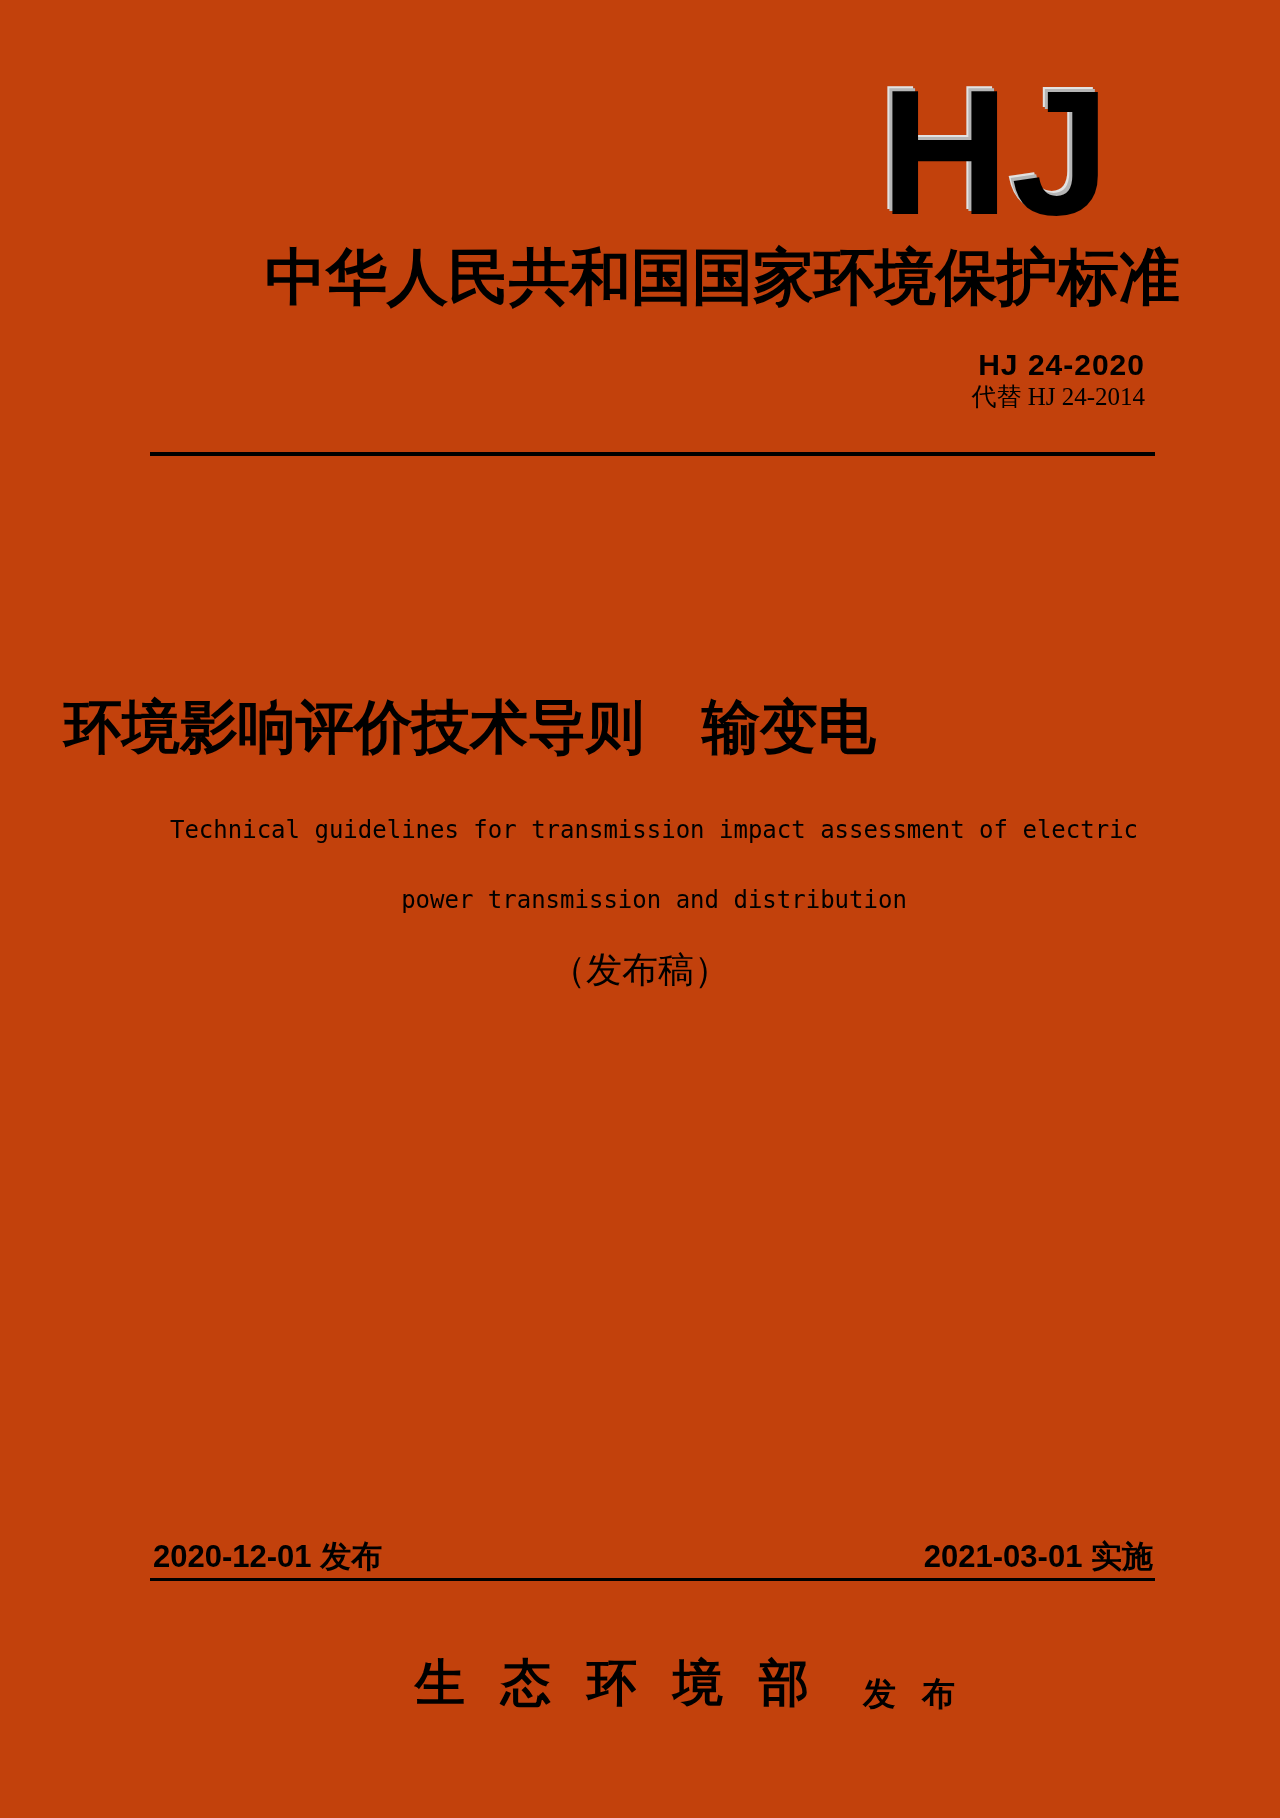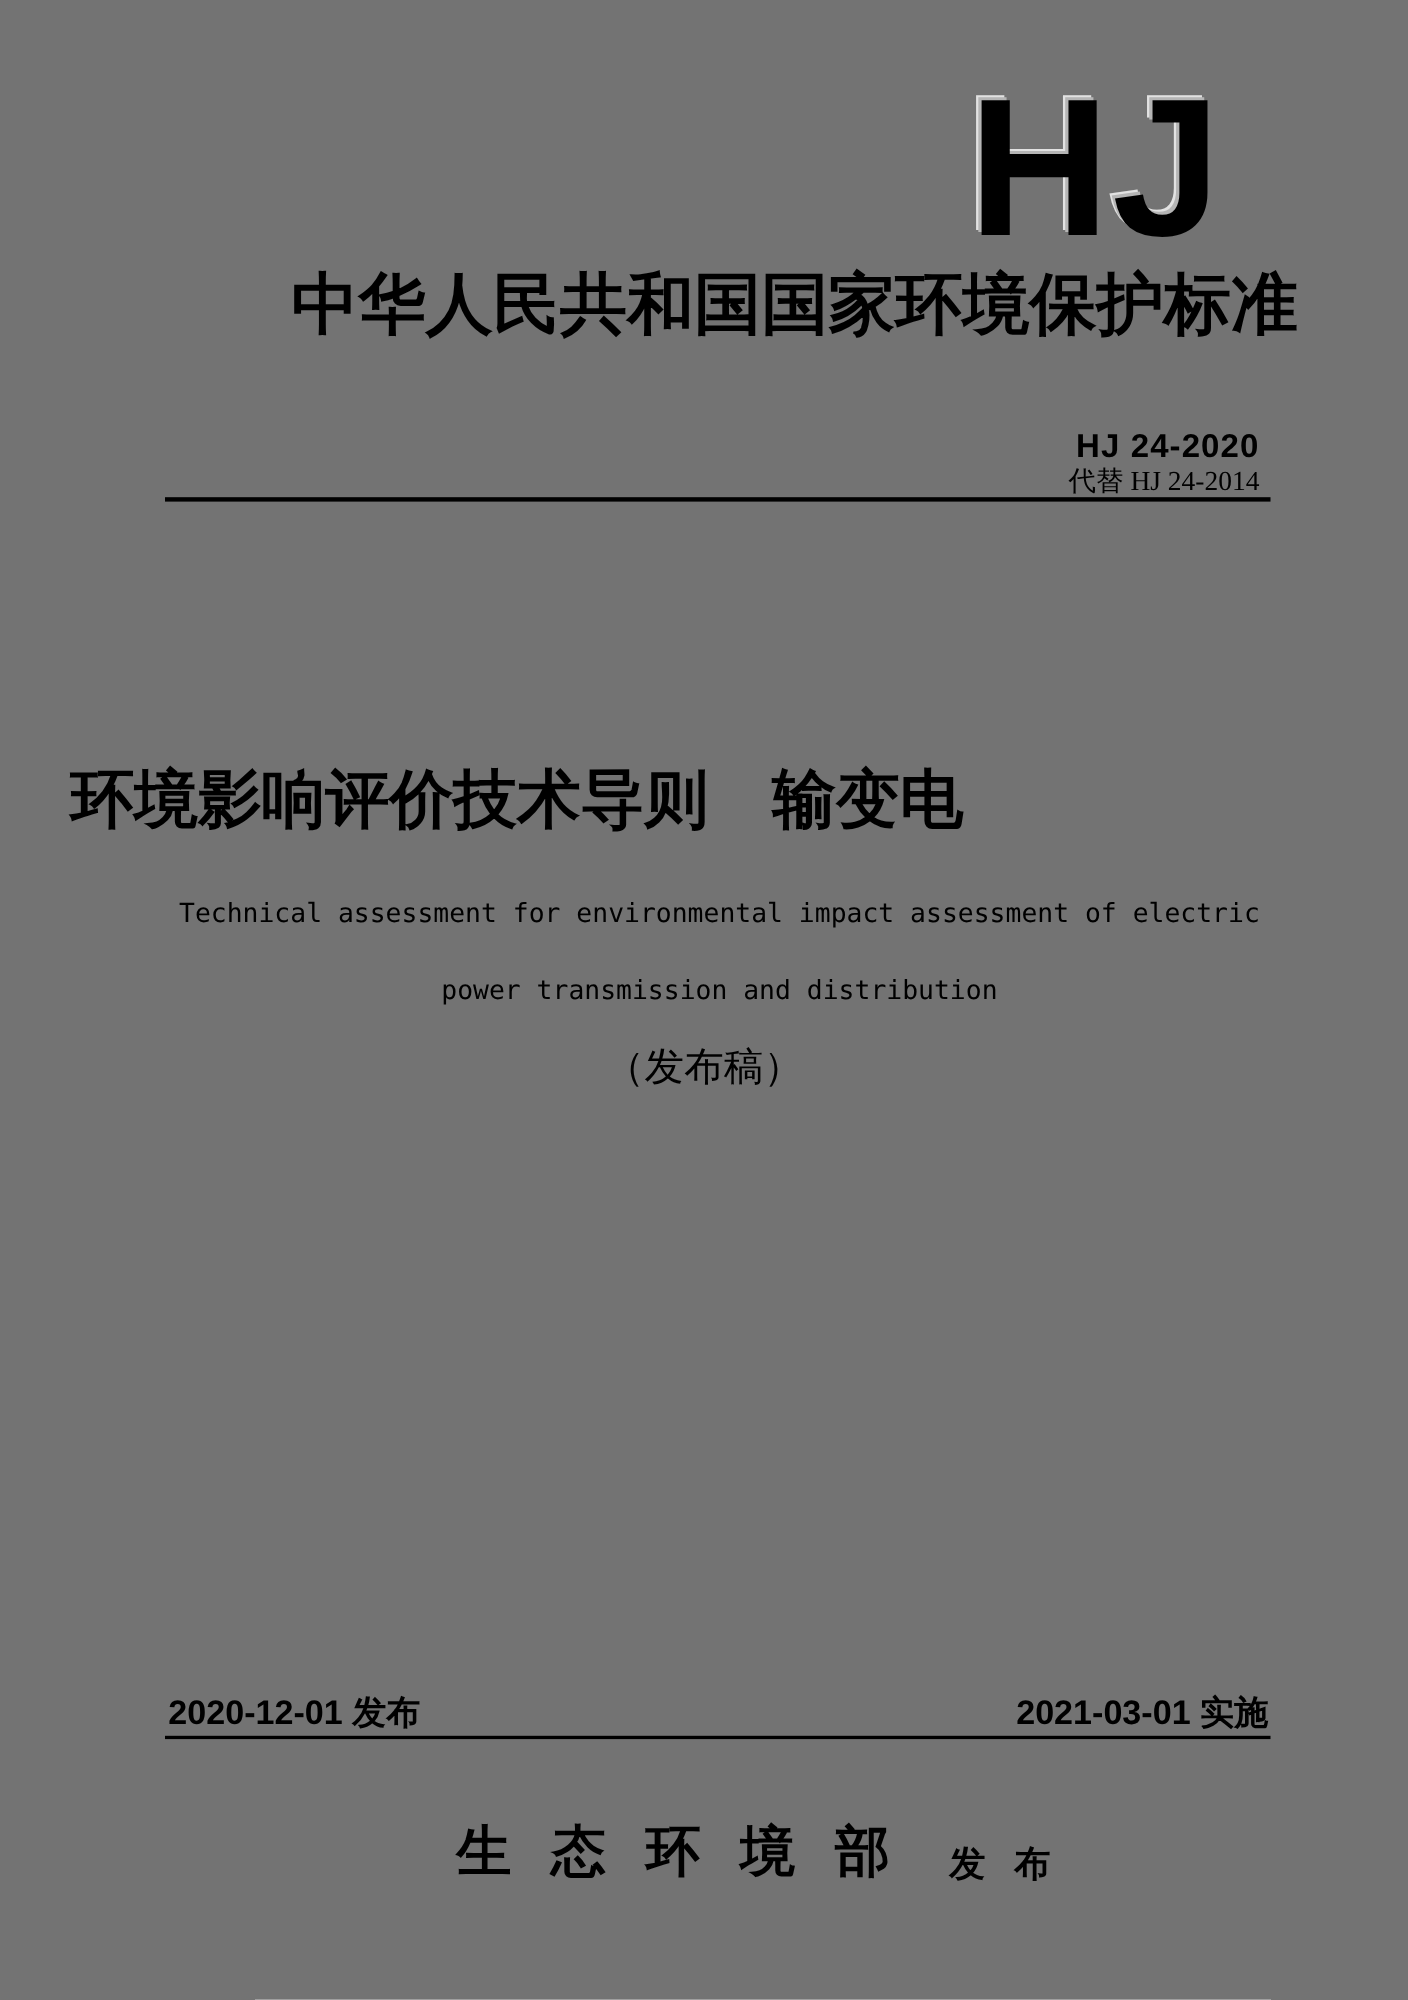--- a/index.html
+++ b/index.html
@@ -1,20 +1,20 @@
 <!DOCTYPE html>
 <html><head>
 <meta charset="utf-8">
 <style>
   html,body{margin:0;padding:0;background:#e8e8e8;}
   .page{
     position:relative;
     width:1280px;height:1818px;
     margin:0 auto;
-    background:#737373;
+    background:#c2410c;
     overflow:hidden;
     font-family:"Liberation Sans","DejaVu Sans",sans-serif;
     color:#000;
   }
 
   
   .logo{
     position:absolute;top:64px;right:168px;
     font-family:"Liberation Sans","DejaVu Sans",sans-serif;
     font-weight:bold;font-size:178px;line-height:1;
@@ -28,21 +28,21 @@
     font-family:"Liberation Serif","DejaVu Serif",serif;
     font-weight:bold;font-size:61px;line-height:1.15;
     letter-spacing:0px;white-space:nowrap;
   }
 
   .std-no-block{
     position:absolute;top:348px;right:135px;text-align:right;
   }
   .std-no{
     font-family:"Liberation Sans","DejaVu Sans",sans-serif;
-    font-weight:bold;font-size:30px;line-height:34px;letter-spacing:1px;margin-top:41px;
+    font-weight:bold;font-size:30px;line-height:34px;letter-spacing:1px;
   }
   .std-replaces{
     font-family:"Liberation Serif","DejaVu Serif",serif;
     font-weight:normal;font-size:25px;line-height:30px;
   }
 
   .rule{position:absolute;left:150px;width:1005px;background:#000;}
   .rule-top{top:452px;height:4px;}
   .rule-bottom{top:1578px;height:3px;}
 
@@ -111,21 +111,21 @@
 
   <div class="std-no-block">
     <div class="std-no">HJ 24-2020</div>
     <div class="std-replaces">代替 HJ 24-2014</div>
   </div>
 
   <div class="rule rule-top"></div>
 
   <h2 class="title-cn">环境影响评价技术导则　输变电</h2>
 
-  <div class="title-en line1">Technical assessment for environmental impact assessment of electric</div>
+  <div class="title-en line1">Technical guidelines for transmission impact assessment of electric</div>
 
   <div class="title-en line2">power transmission and distribution</div>
 
   <div class="draft-label">（发布稿）</div>
 
 
   <div class="dates-row">
     <span class="date-issue">2020-12-01 发布</span>
     <span class="date-impl">2021-03-01 实施</span>
   </div>

